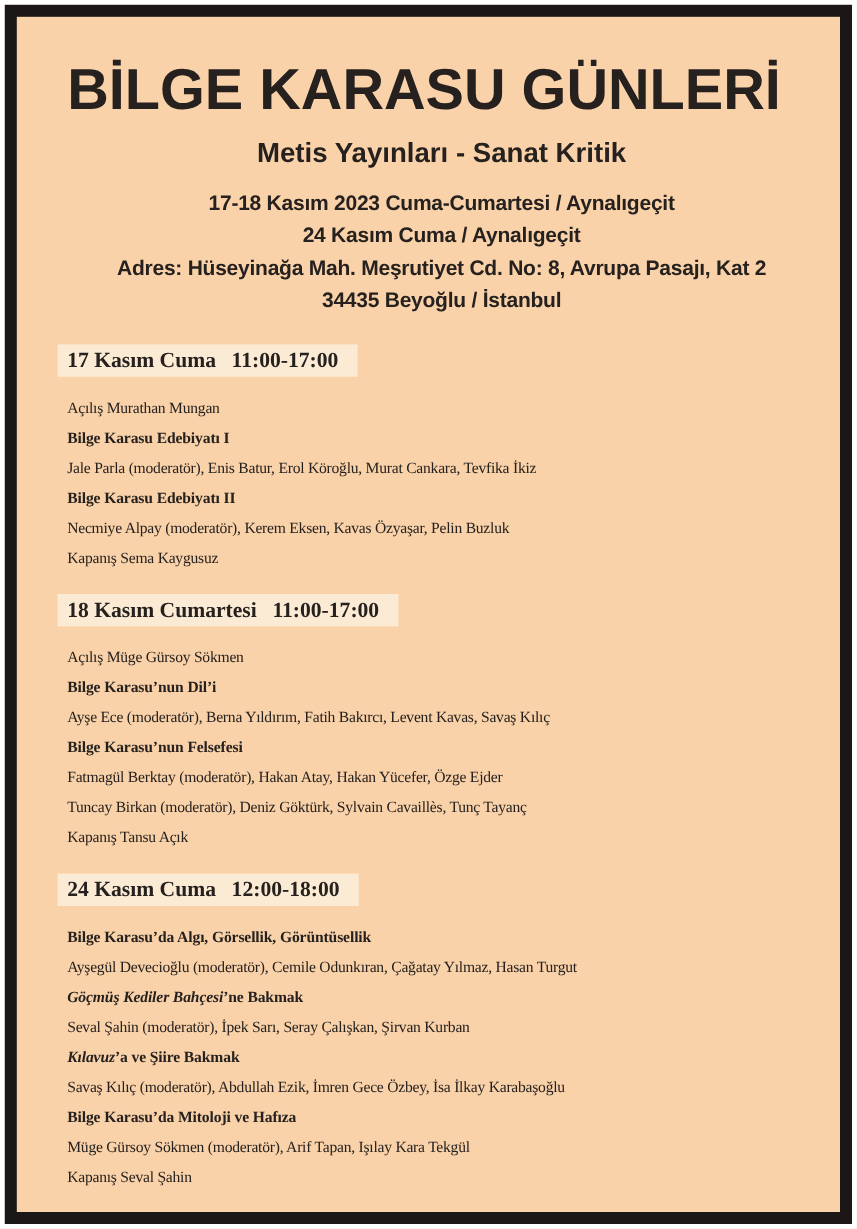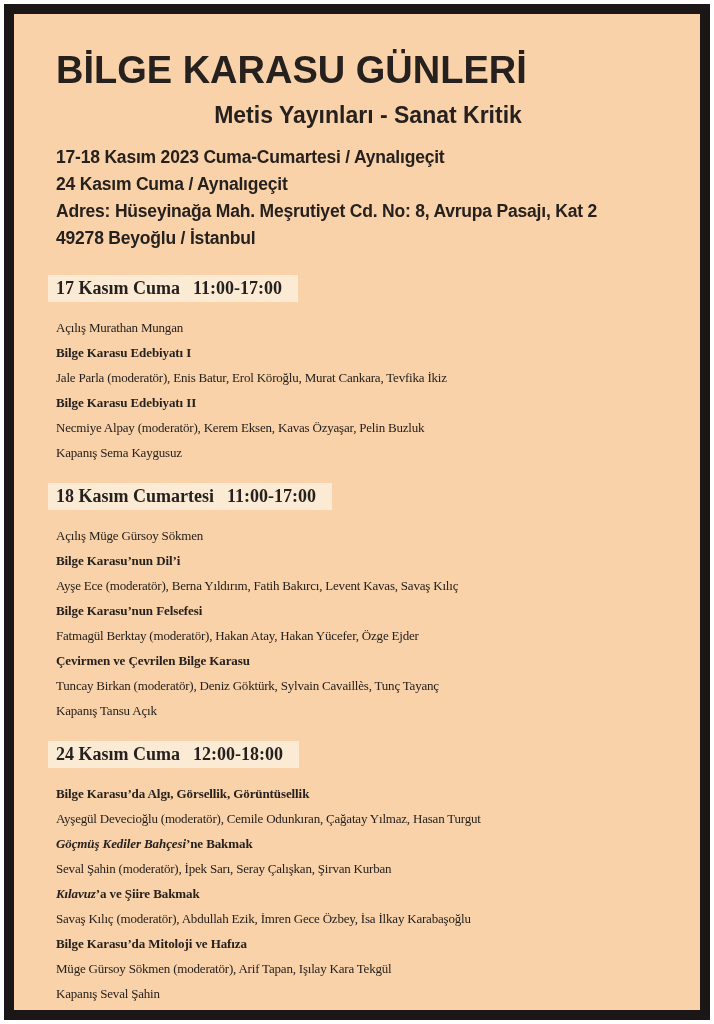--- a/index.html
+++ b/index.html
@@ -23,21 +23,21 @@
     width:706px;height:1016px;
     border:10px solid var(--frame);
     background:var(--bg);
     overflow:hidden;
   }
   .content{
     padding:20px 20px 0 42px;
   }
   .title{
     margin:14px 0 0 0;
-    font-size:38px;
+    font-size:48px;
     line-height:1.18;
     font-weight:bold;
     letter-spacing:0px;
   }
   .subtitle{
     margin:9px 0 0 0;
     font-size:23px;
     line-height:1.2;
     font-weight:bold;
     text-align:center;
@@ -45,20 +45,21 @@
   .info{
     margin-top:15px;
   }
   .info p{
     margin:0;
     font-size:17.5px;
     line-height:27px;
     font-weight:700;
     letter-spacing:-0.2px;
     white-space:nowrap;
+    text-align:center;
   }
   .session{
     margin-top:18px;
     font-family:Liberation Serif, serif;
   }
   .session:first-of-type{
     margin-top:23px;
   }
   .session-header{
     display:inline-block;
@@ -95,38 +96,37 @@
 <body>
 
 <div class="frame">
   <div class="content">
     <h1 class="title">BİLGE KARASU GÜNLERİ</h1>
     <h2 class="subtitle">Metis Yayınları - Sanat Kritik</h2>
     <div class="info" id="info-block">
         <p class="info-line">17-18 Kasım 2023 Cuma-Cumartesi / Aynalıgeçit</p>
         <p class="info-line">24 Kasım Cuma / Aynalıgeçit</p>
         <p class="info-line">Adres: Hüseyinağa Mah. Meşrutiyet Cd. No: 8, Avrupa Pasajı, Kat 2</p>
-        <p class="info-line">49278 Beyoğlu / İstanbul</p>
+        <p class="info-line">34435 Beyoğlu / İstanbul</p>
       </div>
     <div id="sessions">
         <div class="session"><div class="session-header"><span class="date">17 Kasım Cuma</span><span class="time">11:00-17:00</span></div><div class="session-body">
             <p><span>Açılış Murathan Mungan</span></p>
             <p class="bold"><span>Bilge Karasu Edebiyatı I</span></p>
             <p><span>Jale Parla (moderatör), Enis Batur, Erol Köroğlu, Murat Cankara, Tevfika İkiz</span></p>
             <p class="bold"><span>Bilge Karasu Edebiyatı II</span></p>
             <p><span>Necmiye Alpay (moderatör), Kerem Eksen, Kavas Özyaşar, Pelin Buzluk</span></p>
             <p><span>Kapanış Sema Kaygusuz</span></p>
           </div></div>
         <div class="session"><div class="session-header"><span class="date">18 Kasım Cumartesi</span><span class="time">11:00-17:00</span></div><div class="session-body">
             <p><span>Açılış Müge Gürsoy Sökmen</span></p>
             <p class="bold"><span>Bilge Karasu’nun Dil’i</span></p>
             <p><span>Ayşe Ece (moderatör), Berna Yıldırım, Fatih Bakırcı, Levent Kavas, Savaş Kılıç</span></p>
             <p class="bold"><span>Bilge Karasu’nun Felsefesi</span></p>
             <p><span>Fatmagül Berktay (moderatör), Hakan Atay, Hakan Yücefer, Özge Ejder</span></p>
-            <p class="bold"><span>Çevirmen ve Çevrilen Bilge Karasu</span></p>
             <p><span>Tuncay Birkan (moderatör), Deniz Göktürk, Sylvain Cavaillès, Tunç Tayanç</span></p>
             <p><span>Kapanış Tansu Açık</span></p>
           </div></div>
         <div class="session"><div class="session-header"><span class="date">24 Kasım Cuma</span><span class="time">12:00-18:00</span></div><div class="session-body">
             <p class="bold"><span>Bilge Karasu’da Algı, Görsellik, Görüntüsellik</span></p>
             <p><span>Ayşegül Devecioğlu (moderatör), Cemile Odunkıran, Çağatay Yılmaz, Hasan Turgut</span></p>
             <p class="bold"><span class="italic">Göçmüş Kediler Bahçesi</span><span>’ne Bakmak</span></p>
             <p><span>Seval Şahin (moderatör), İpek Sarı, Seray Çalışkan, Şirvan Kurban</span></p>
             <p class="bold"><span class="italic">Kılavuz</span><span>’a ve Şiire Bakmak</span></p>
             <p><span>Savaş Kılıç (moderatör), Abdullah Ezik, İmren Gece Özbey, İsa İlkay Karabaşoğlu</span></p>

